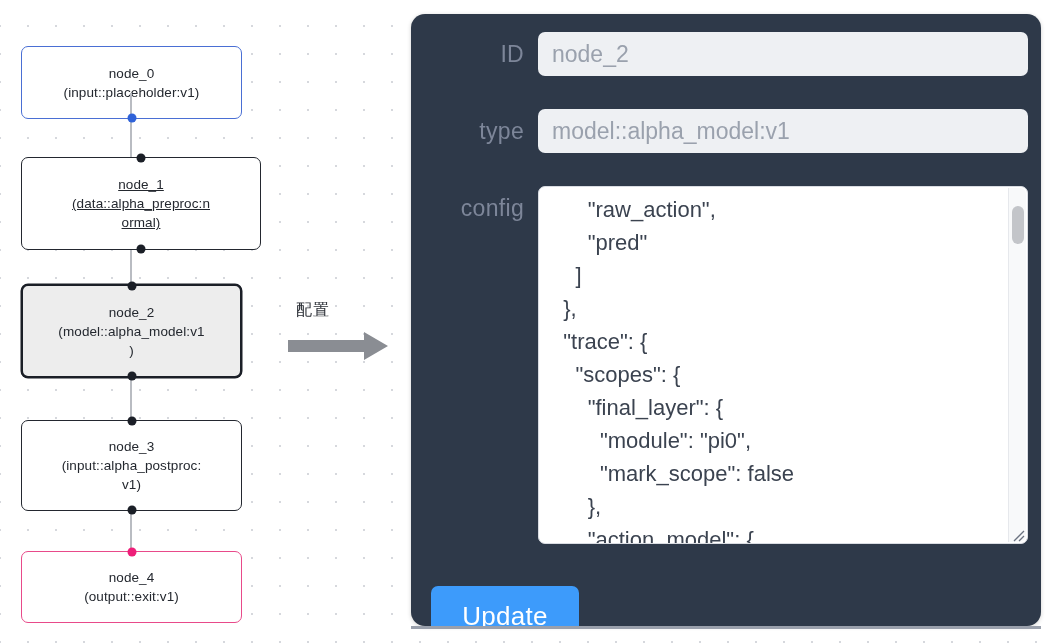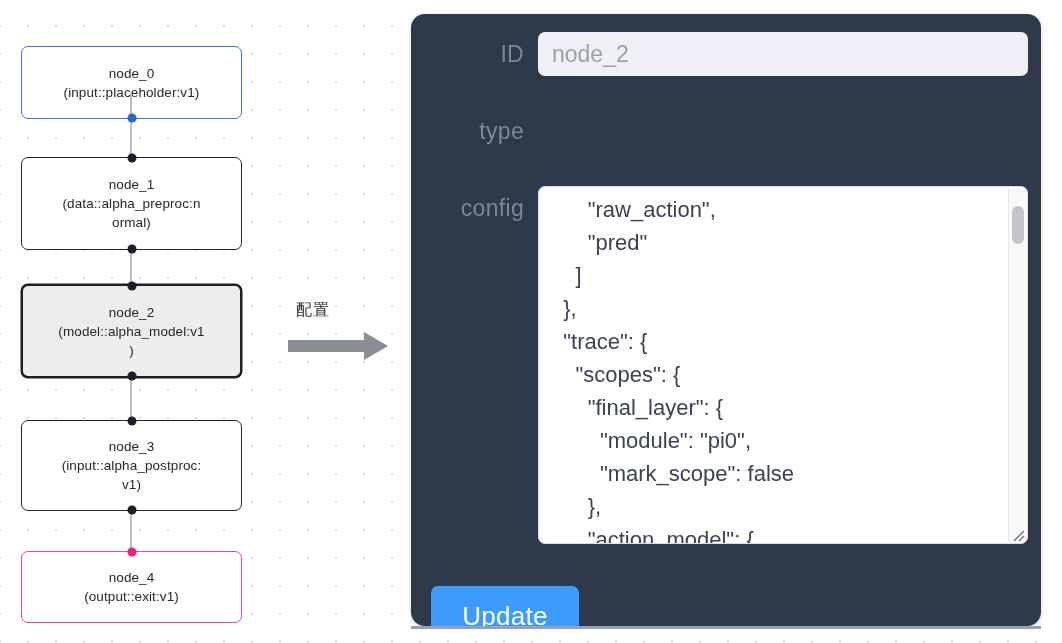--- a/index.html
+++ b/index.html
@@ -239,21 +239,21 @@
     <div class="edge" style="top:250px;height:34px;"></div>
     <div class="edge" style="top:378px;height:42px;"></div>
     <div class="edge" style="top:511px;height:40px;"></div>
 
     <div class="node is-input" style="left:21px; top:20px; width:221px; height:73px;margin-top:26px;">
       <span class="nline">node_0</span>
       <span class="nline">(input::placeholder:v1)</span>
       <span class="handle bottom blue"></span>
     </div>
 
-    <div class="node" style="left:21px; top:157px; width:221px; height:93px;">
+    <div class="node" style="left:21px; top:157px; width:240px; height:93px;text-decoration:underline;">
       <span class="nline">node_1</span>
       <span class="nline">(data::alpha_preproc:n
 ormal)</span>
       <span class="handle top"></span>
       <span class="handle bottom"></span>
     </div>
 
     <div class="node is-selected" style="left:21px; top:284px; width:221px; height:94px;">
       <span class="nline">node_2</span>
       <span class="nline">(model::alpha_model:v1
@@ -286,20 +286,21 @@
 
   <div id="config-panel">
 
     <div class="field-row" id="row-id">
       <div class="field-label">ID</div>
       <input class="field-input" id="id-input" type="text" value="node_2" style="">
     </div>
 
     <div class="field-row" id="row-type">
       <div class="field-label">type</div>
+      <input class="field-input" id="type-input" type="text" value="model::alpha_model:v1" style="">
     </div>
 
     <div class="field-row" id="row-config">
       <div class="field-label">config</div>
       <div class="textarea-wrap">
         <textarea id="config-textarea" spellcheck="false" style="">      "raw_action",
       "pred"
     ]
   },
   "trace": {

